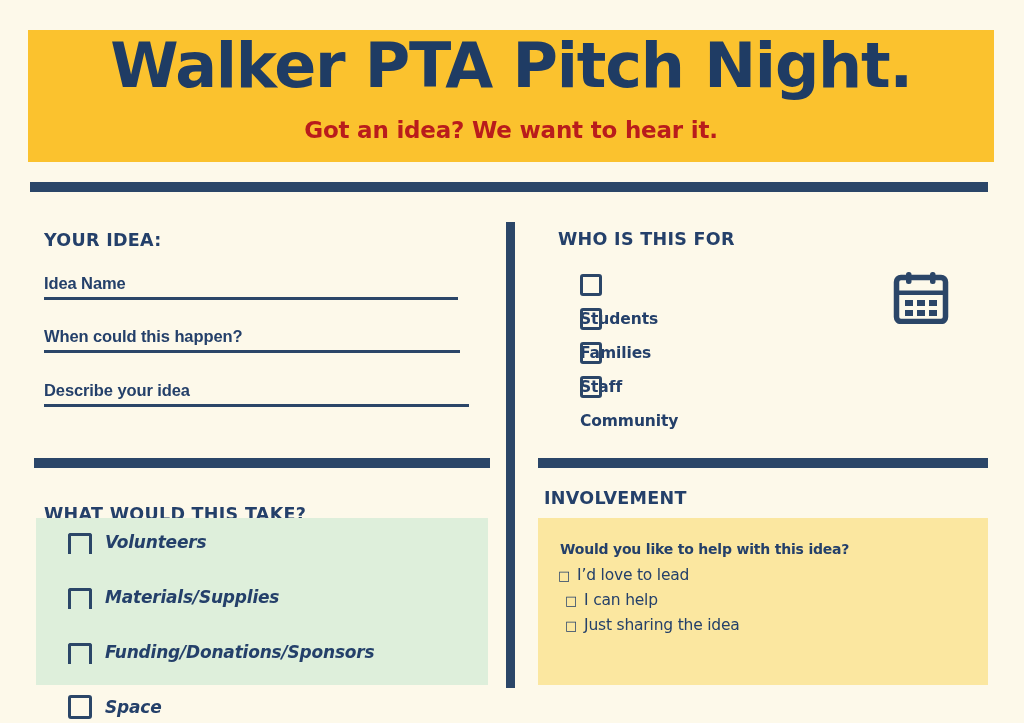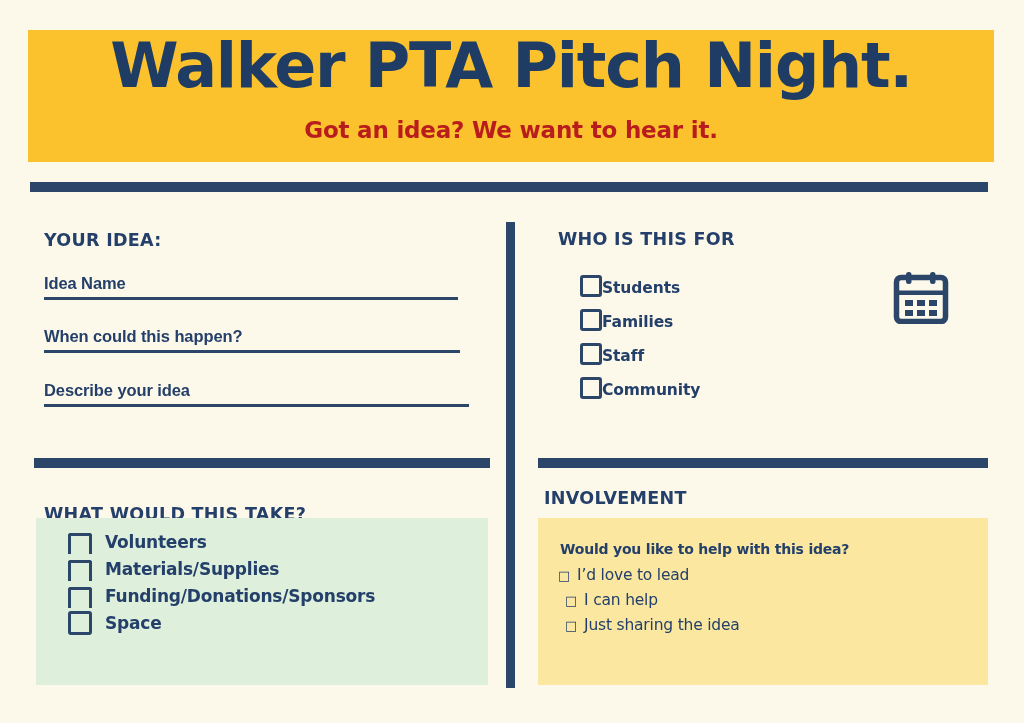--- a/index.html
+++ b/index.html
@@ -127,22 +127,24 @@
   .audience-list {
     position: absolute;
     left: 580px;
     top: 274px;
     display: flex;
     flex-direction: column;
     gap: 11px;
   }
   .audience-row {
     display: flex;
-    align-items: flex-end;
+    align-items: flex-start;
+    gap: 14px;
     height: 23px;
+    flex-direction: column;
   }
   .box-full {
     width: 22px;
     height: 22px;
     border: 3px solid #2B4668;
     border-radius: 3px;
     box-sizing: border-box;
     flex: none;
     background: transparent;
   }
@@ -176,21 +178,22 @@
     width: 452px;
     height: 167px;
     background: #DEEFDB;
   }
   .needs-list {
     position: absolute;
     left: 68px;
     top: 529px;
     display: flex;
     flex-direction: column;
-    gap: 1px;
+    gap: 29px;
+    font-style: italic;
   }
   .needs-row {
     display: flex;
     align-items: center;
     gap: 13px;
     height: 26px;
   }
   
   .box-open {
     width: 24px;

